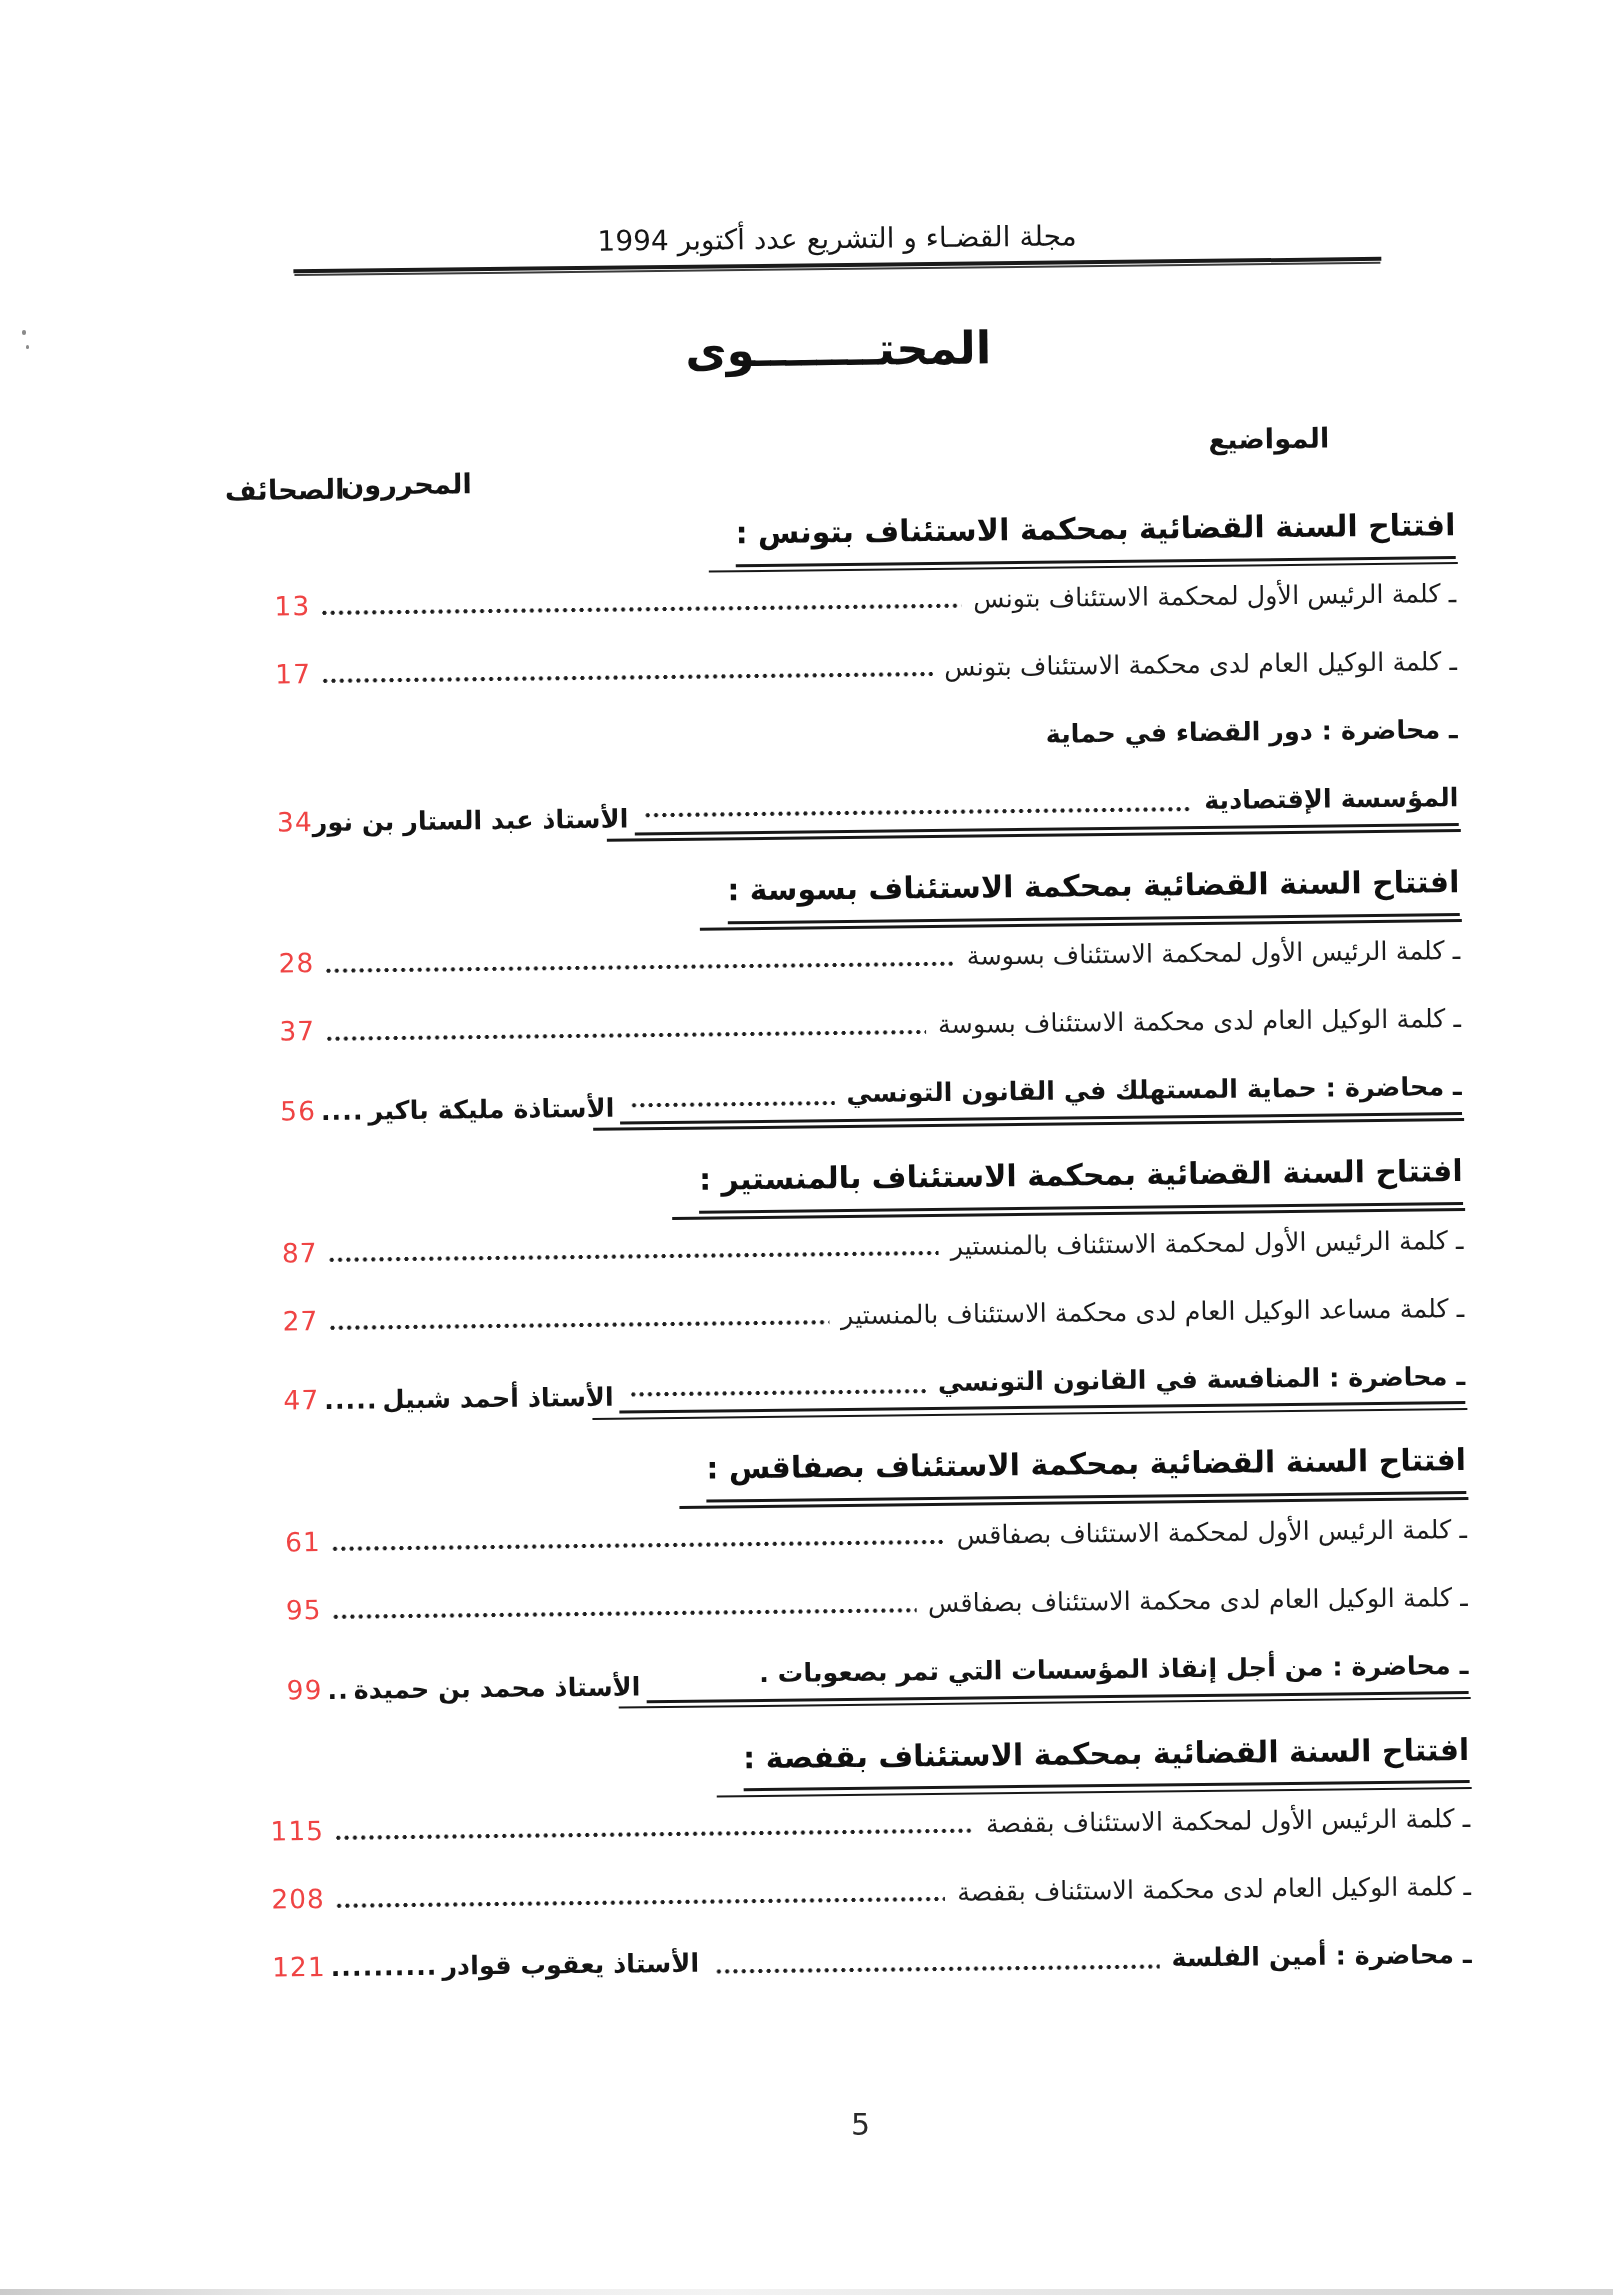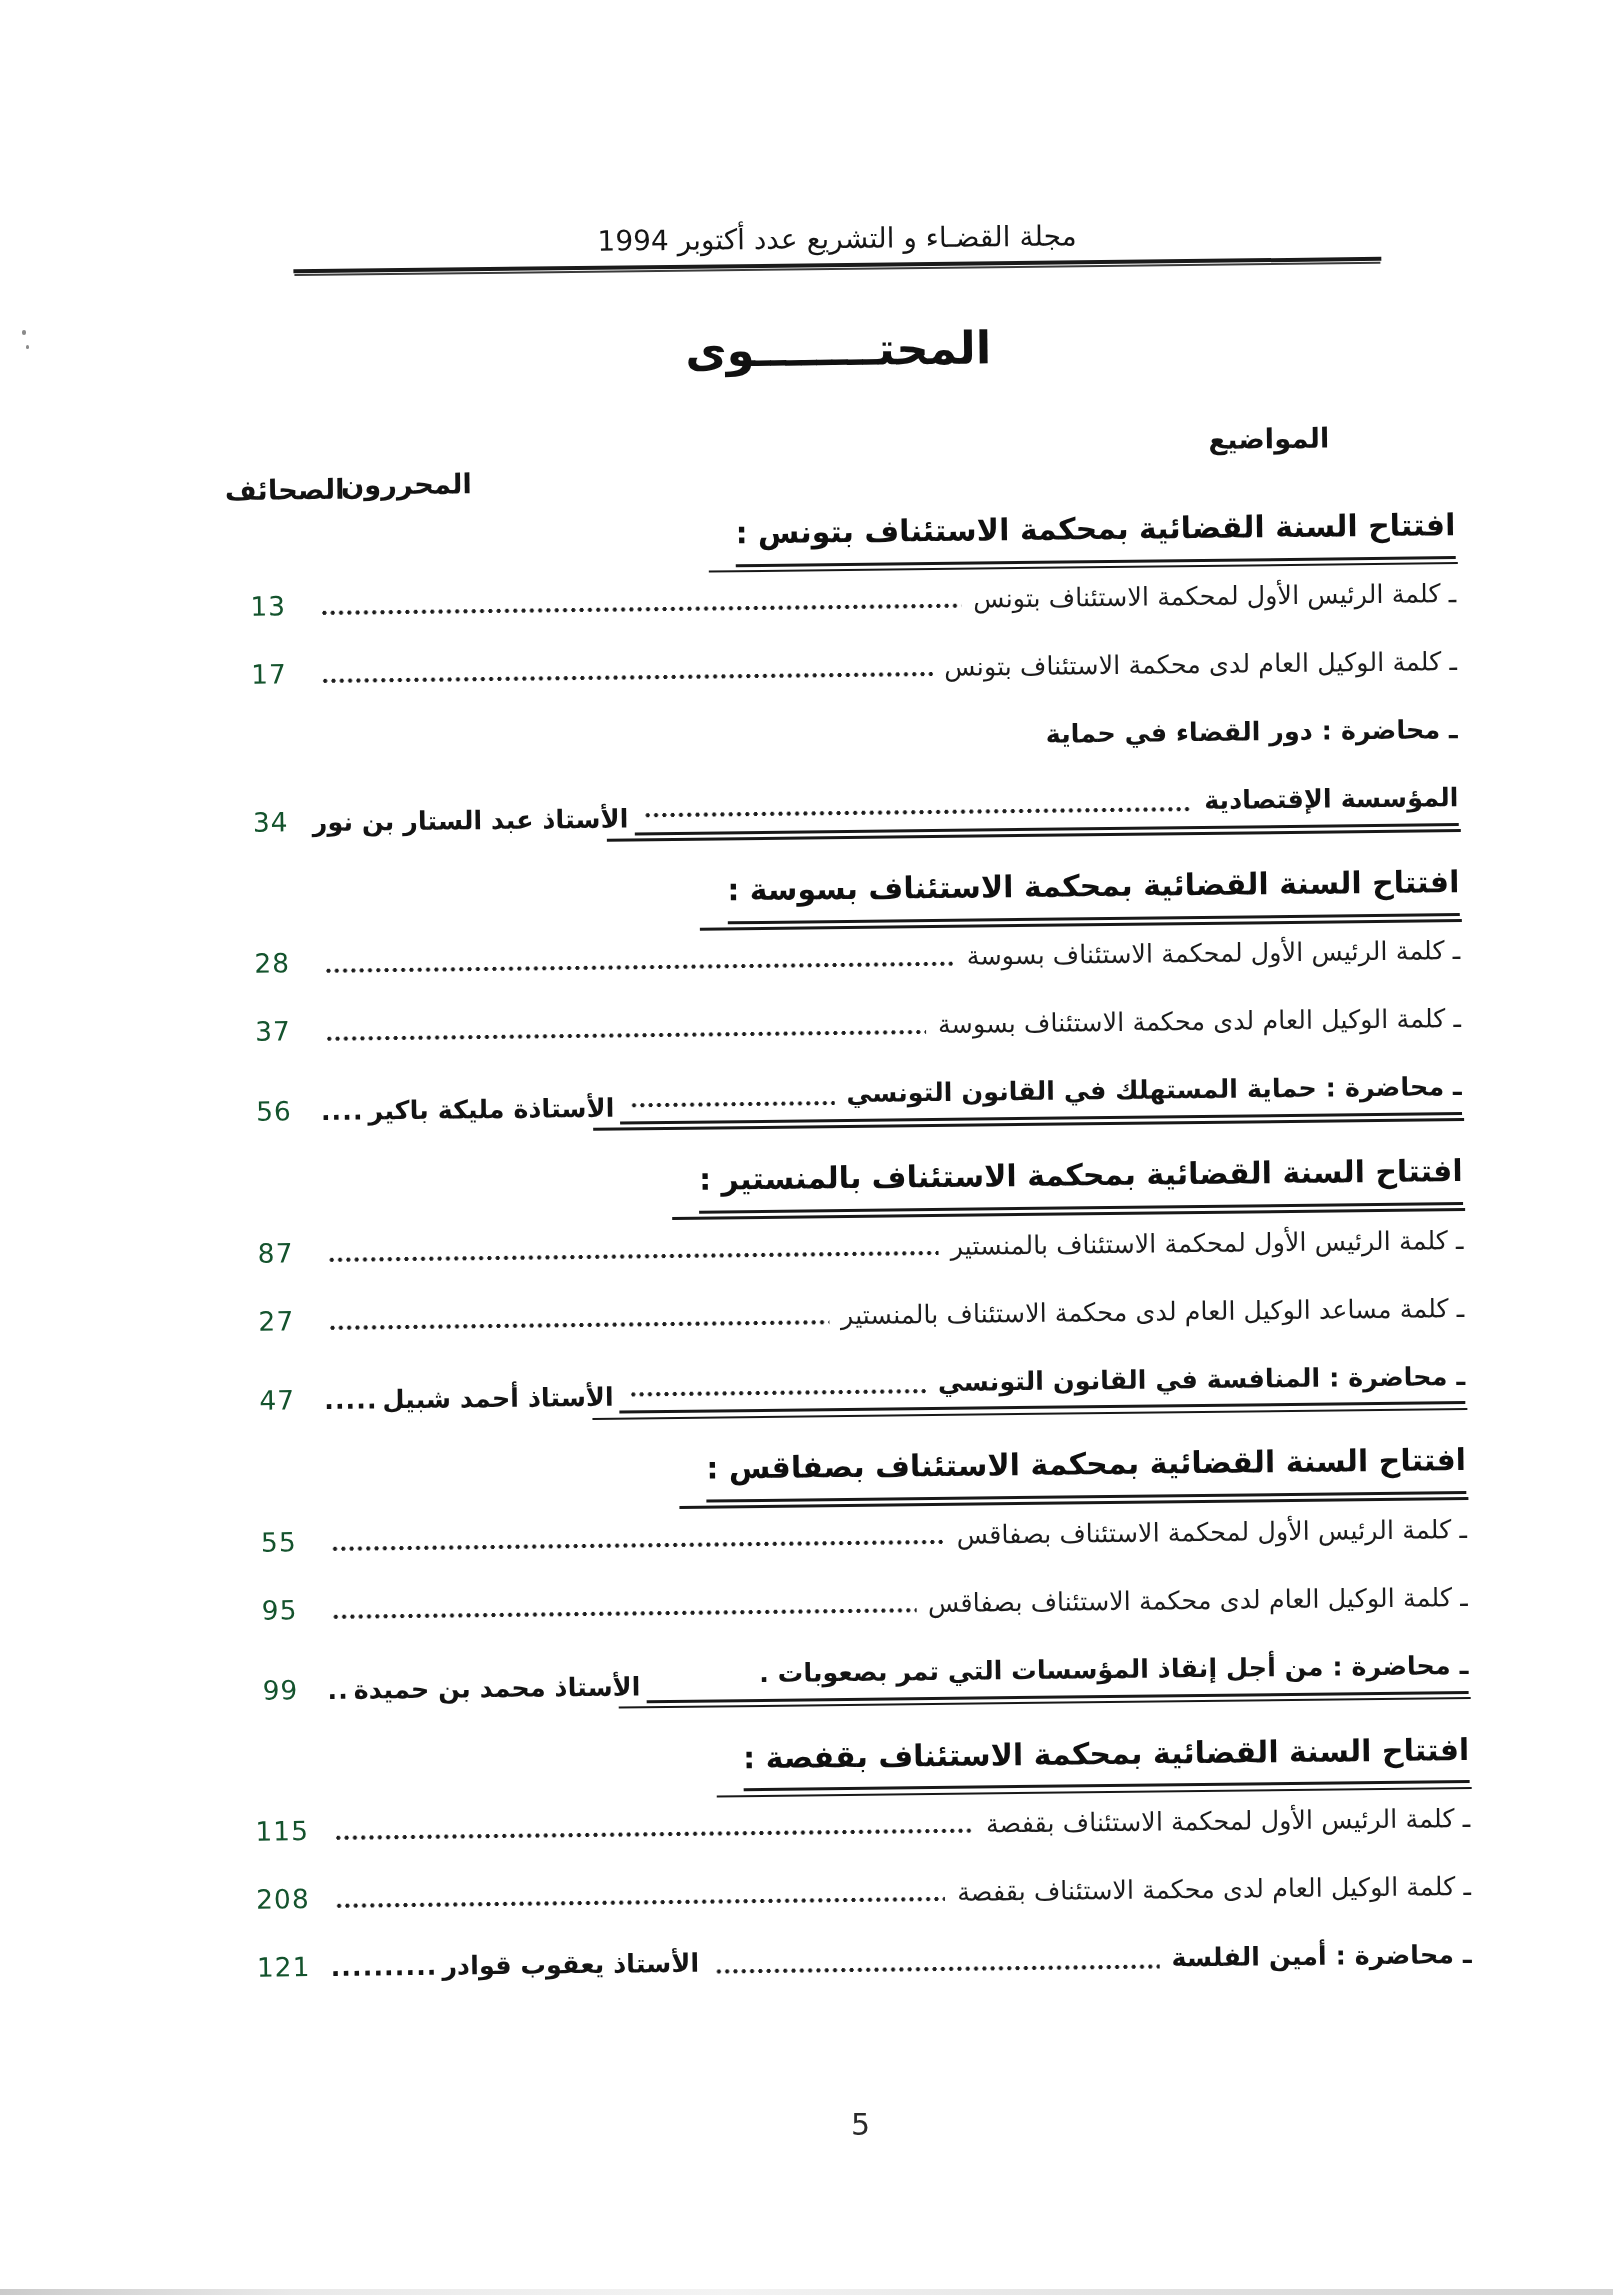--- a/index.html
+++ b/index.html
@@ -49,22 +49,22 @@
   .leader {
     flex:1; height:7.8px; margin:0 11.8px 5.9px 9.8px;
     background-image:radial-gradient(circle, #1c1c1c 1.8px, transparent 2.2px);
     background-size:8.3px 7.8px; background-repeat:repeat-x; background-position:0 100%;
   }
   .lect-main { display:flex; flex:1; direction:rtl; align-items:flex-end; }
   .lect-main .leader { margin-bottom:3.9px; }
   .editor { white-space:nowrap; margin-right:5.9px; font-weight:bold; }
   .trail { margin:0 4.9px; font-weight:bold; letter-spacing:1px; }
   .pagenum {
-    min-width:84px; text-align:center; direction:ltr;
-    font-size:26.5px; font-weight:normal; color:#14532d; letter-spacing:1px;
+    min-width:84px; text-align:right; direction:ltr;
+    font-size:26.5px; font-weight:normal; color:#ef4444; letter-spacing:1px;
   }
   
   .footer-num { position:absolute; left:851px; top:2107px; font-size:30px; color:#2a2a2a; }
   
   .bottom-edge {
     position:absolute; left:0; right:0; bottom:0; height:6.9px; opacity:.75;
     background:linear-gradient(to right,#b9b9b9,#e2e2e2 18%,#efefef 45%,#d8d8d8 72%,#c4c4c4);
   }
   .speck { position:absolute; width:4.9px; height:4.9px; border-radius:50%; background:#8a8a8a; }
   .speck.s1 { left:21.6px; top:330px; }
@@ -152,21 +152,21 @@
           <span class="editor">الأستاذ أحمد شبيل</span>
           <span class="trail">.....</span>
           <span class="pagenum">47</span>
         </div>
       </section>
       <section class="toc-section">
         <h2 class="sec-heading"><span class="u2">افتتاح السنة القضائية بمحكمة الاستئناف بصفاقس :</span></h2>
         <div class="row">
           <span class="topic">ـ كلمة الرئيس الأول لمحكمة الاستئناف بصفاقس</span>
           <span class="leader"></span>
-          <span class="pagenum">55</span>
+          <span class="pagenum">61</span>
         </div>
         <div class="row">
           <span class="topic">ـ كلمة الوكيل العام لدى محكمة الاستئناف بصفاقس</span>
           <span class="leader"></span>
           <span class="pagenum">95</span>
         </div>
         <div class="row lecture">
           <span class="lect-main u2">
             <span class="topic">ـ محاضرة : من أجل إنقاذ المؤسسات التي تمر بصعوبات .</span>
           </span>

